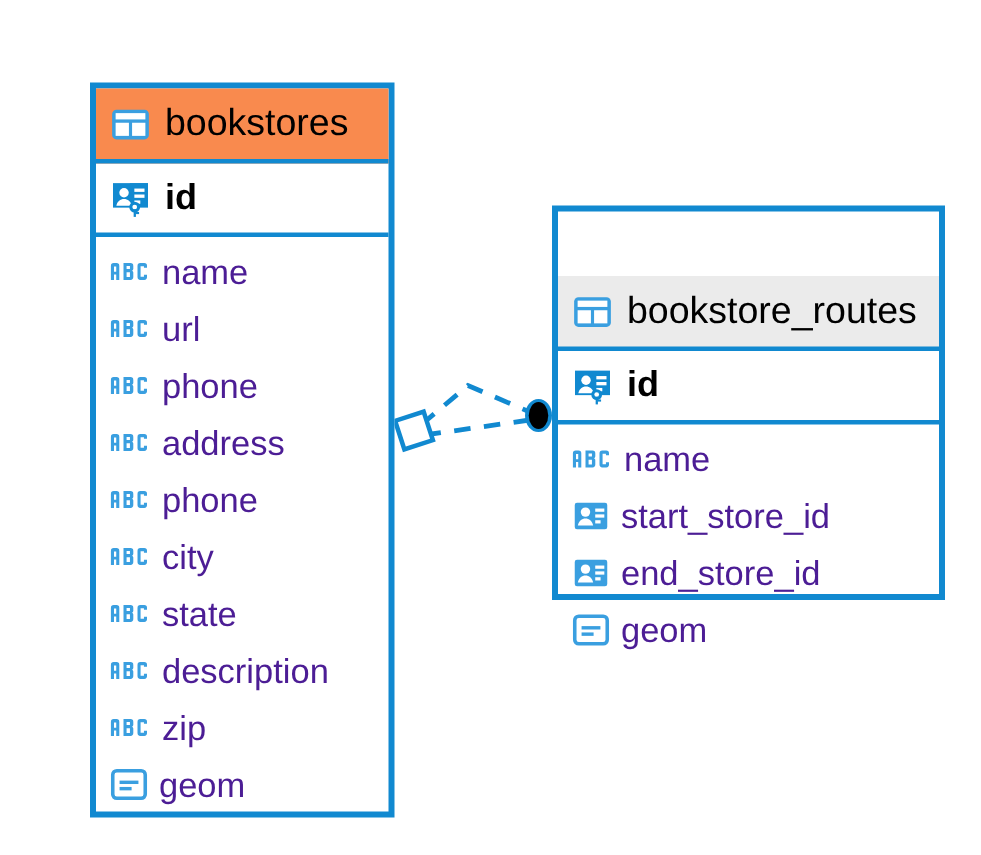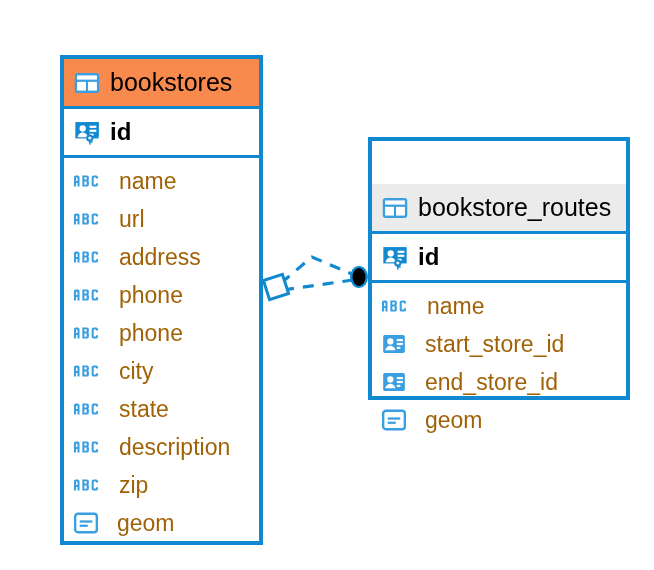--- a/index.html
+++ b/index.html
@@ -80,23 +80,23 @@
 
   .field-row {
     box-sizing: border-box;
     display: flex;
     align-items: center;
     height: 38px;
     padding: 0 10px 0 9px;
   }
   .field-label {
     font-size: 23px;
-    color: #a16207;
+    color: #4c1d95;
     line-height: 1;
-    margin-left: 18px;
+    margin-left: 7px;
     white-space: nowrap;
   }
 
   
   .icon {
     display: inline-flex;
     align-items: center;
     justify-content: center;
     flex: 0 0 auto;
   }
@@ -189,32 +189,32 @@
       </div>
 
       <div class="field-row">
         <span class="icon icon-abc">
           <svg viewBox="0 0 30 14" width="28" height="14">
             <path d="M1 13 V3 a2 2 0 0 1 2 -2 h2 a2 2 0 0 1 2 2 V13 h-2.2 V9.2 h-1.6 V13 Z M3.2 7.1 h1.6 V3.4 h-1.6 Z" fill="#3a9fe0"></path>
             <path d="M10 1 h5 a2 2 0 0 1 2 2 v2 a1.5 1.5 0 0 1 -0.9 1.4 a1.5 1.5 0 0 1 0.9 1.4 v3.2 a2 2 0 0 1 -2 2 h-5 Z M12.2 3.1 v2.2 h2.4 V3.1 Z M12.2 7.5 v3.4 h2.4 V7.5 Z" fill="#3a9fe0"></path>
             <path d="M20 3 a2 2 0 0 1 2 -2 h2.8 a2 2 0 0 1 2 2 v1.4 h-2.2 V3.2 h-2.4 v7.6 h2.4 V9.4 h2.2 V11 a2 2 0 0 1 -2 2 h-2.8 a2 2 0 0 1 -2 -2 Z" fill="#3a9fe0"></path>
           </svg>
         </span>
+        <span class="field-label">phone</span>
+      </div>
+
+      <div class="field-row">
+        <span class="icon icon-abc">
+          <svg viewBox="0 0 30 14" width="28" height="14">
+            <path d="M1 13 V3 a2 2 0 0 1 2 -2 h2 a2 2 0 0 1 2 2 V13 h-2.2 V9.2 h-1.6 V13 Z M3.2 7.1 h1.6 V3.4 h-1.6 Z" fill="#3a9fe0"></path>
+            <path d="M10 1 h5 a2 2 0 0 1 2 2 v2 a1.5 1.5 0 0 1 -0.9 1.4 a1.5 1.5 0 0 1 0.9 1.4 v3.2 a2 2 0 0 1 -2 2 h-5 Z M12.2 3.1 v2.2 h2.4 V3.1 Z M12.2 7.5 v3.4 h2.4 V7.5 Z" fill="#3a9fe0"></path>
+            <path d="M20 3 a2 2 0 0 1 2 -2 h2.8 a2 2 0 0 1 2 2 v1.4 h-2.2 V3.2 h-2.4 v7.6 h2.4 V9.4 h2.2 V11 a2 2 0 0 1 -2 2 h-2.8 a2 2 0 0 1 -2 -2 Z" fill="#3a9fe0"></path>
+          </svg>
+        </span>
         <span class="field-label">address</span>
-      </div>
-
-      <div class="field-row">
-        <span class="icon icon-abc">
-          <svg viewBox="0 0 30 14" width="28" height="14">
-            <path d="M1 13 V3 a2 2 0 0 1 2 -2 h2 a2 2 0 0 1 2 2 V13 h-2.2 V9.2 h-1.6 V13 Z M3.2 7.1 h1.6 V3.4 h-1.6 Z" fill="#3a9fe0"></path>
-            <path d="M10 1 h5 a2 2 0 0 1 2 2 v2 a1.5 1.5 0 0 1 -0.9 1.4 a1.5 1.5 0 0 1 0.9 1.4 v3.2 a2 2 0 0 1 -2 2 h-5 Z M12.2 3.1 v2.2 h2.4 V3.1 Z M12.2 7.5 v3.4 h2.4 V7.5 Z" fill="#3a9fe0"></path>
-            <path d="M20 3 a2 2 0 0 1 2 -2 h2.8 a2 2 0 0 1 2 2 v1.4 h-2.2 V3.2 h-2.4 v7.6 h2.4 V9.4 h2.2 V11 a2 2 0 0 1 -2 2 h-2.8 a2 2 0 0 1 -2 -2 Z" fill="#3a9fe0"></path>
-          </svg>
-        </span>
-        <span class="field-label">phone</span>
       </div>
 
       <div class="field-row">
         <span class="icon icon-abc">
           <svg viewBox="0 0 30 14" width="28" height="14">
             <path d="M1 13 V3 a2 2 0 0 1 2 -2 h2 a2 2 0 0 1 2 2 V13 h-2.2 V9.2 h-1.6 V13 Z M3.2 7.1 h1.6 V3.4 h-1.6 Z" fill="#3a9fe0"></path>
             <path d="M10 1 h5 a2 2 0 0 1 2 2 v2 a1.5 1.5 0 0 1 -0.9 1.4 a1.5 1.5 0 0 1 0.9 1.4 v3.2 a2 2 0 0 1 -2 2 h-5 Z M12.2 3.1 v2.2 h2.4 V3.1 Z M12.2 7.5 v3.4 h2.4 V7.5 Z" fill="#3a9fe0"></path>
             <path d="M20 3 a2 2 0 0 1 2 -2 h2.8 a2 2 0 0 1 2 2 v1.4 h-2.2 V3.2 h-2.4 v7.6 h2.4 V9.4 h2.2 V11 a2 2 0 0 1 -2 2 h-2.8 a2 2 0 0 1 -2 -2 Z" fill="#3a9fe0"></path>
           </svg>
         </span>

